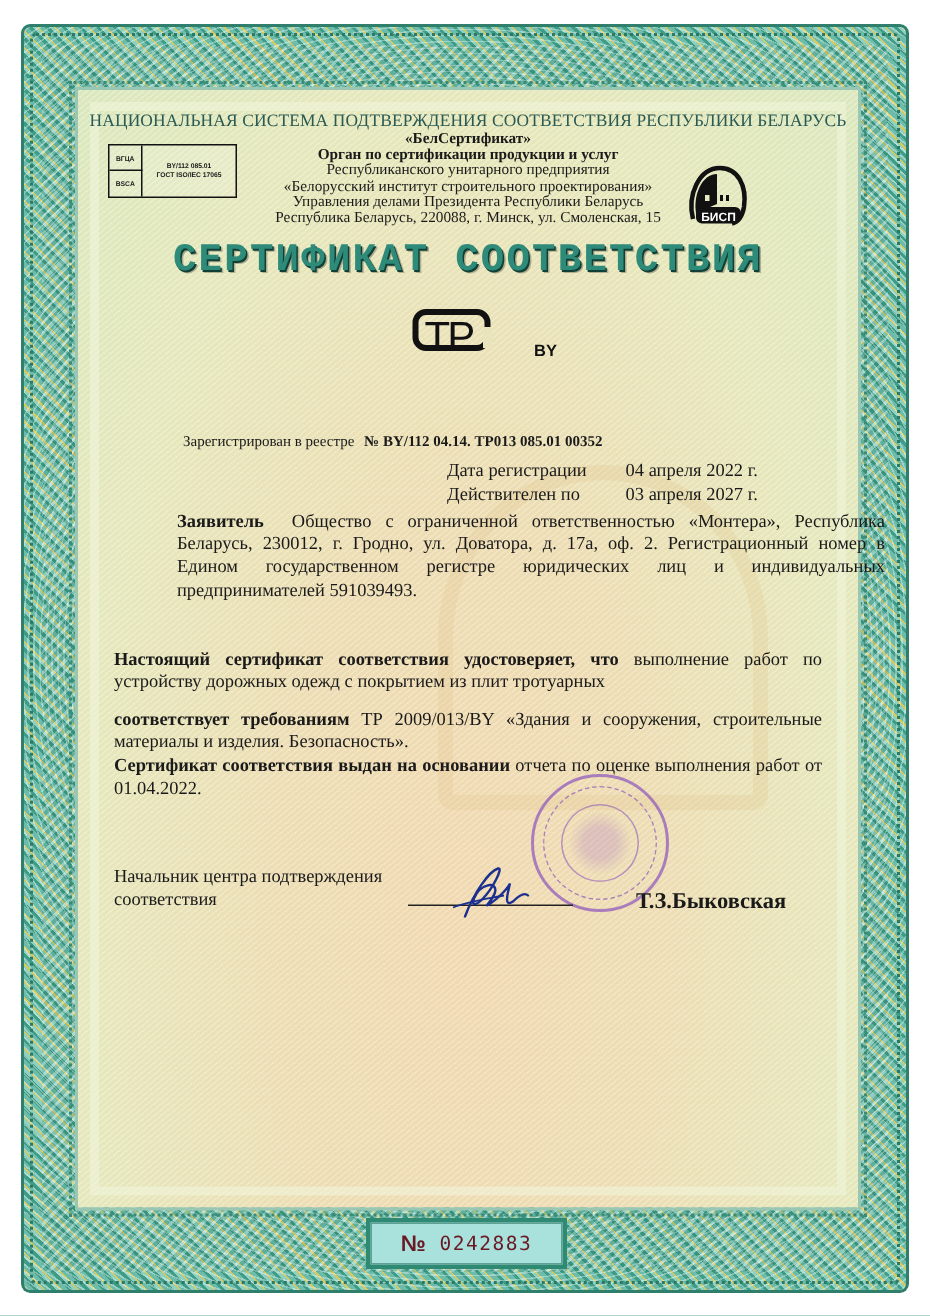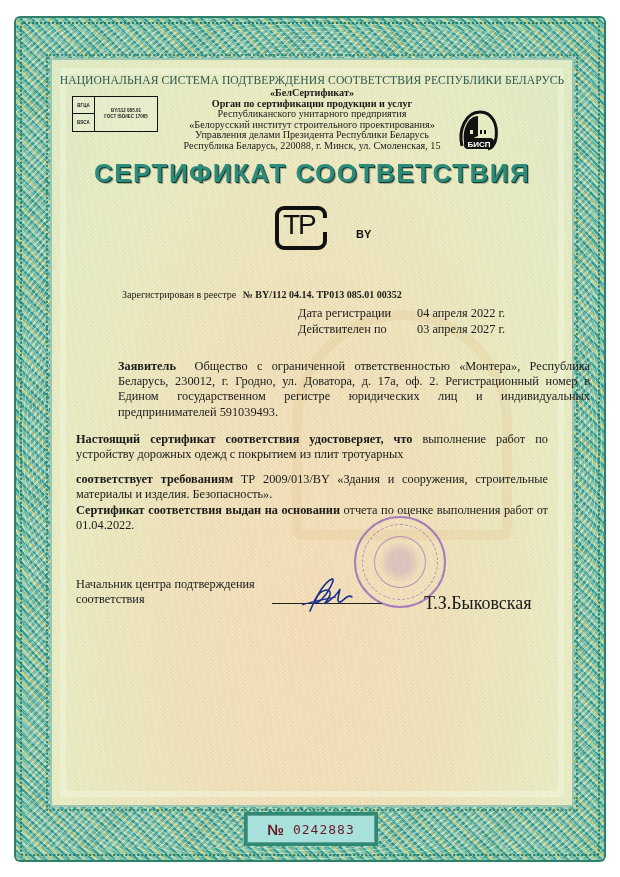--- a/index.html
+++ b/index.html
@@ -61,25 +61,25 @@
   .body-header {
     position: absolute; left: 110px; width: 300px; top: 28px; text-align: center;
     font-size: 10.2px; line-height: 10.6px;
   }
   .body-header .b { font-weight: bold; }
   .bisp-logo {
     position: absolute; left: 404px; top: 48px; width: 44px; height: 44px;
   }
   .cert-title {
     position: absolute; left: 0; right: 0; top: 98px; text-align: center;
-    font-family: Liberation Sans, sans-serif; font-weight: bold; font-size: 26px; letter-spacing: 1.5px;
+    font-family: Liberation Mono, monospace; font-weight: bold; font-size: 26px; letter-spacing: 1.5px;
     color: #2f8b79; text-shadow: 1px 1px 0 #0f3f35, 2px 2px 0 rgba(0,0,0,0.25);
   }
   .tr-mark {
-    position: absolute; left: 223px; top: 146px; width: 52px; height: 44px;
+    position: absolute; left: 223px; top: 146px; width: 52px; height: 28px;
     border: 4px solid #111; border-radius: 9px; box-sizing: border-box;
     font-family: "Liberation Sans", sans-serif; color: #111;
   }
   .tr-mark .tp { position: absolute; left: 4px; top: -1px; font-size: 28px; letter-spacing: -2px; }
   .tr-mark .by { position: absolute; left: 31px; top: 18px; font-size: 11px; font-weight: bold; padding-left: 46px; }
   .tr-mark::after {
     content:""; position:absolute; right:-5px; top: 8px; width: 6px; height: 14px; background: #e9e4bb;
   }
   .reg-line { position: absolute; left: 70px; top: 229px; font-size: 10px; }
   .reg-line .num { font-weight: bold; margin-left: 4px; }
@@ -96,21 +96,21 @@
   .stamp::before {
     content: ""; position: absolute; inset: 6px; border-radius: 50%; border: 1px dashed rgba(130,70,190,0.7);
   }
   .stamp::after {
     content: ""; position: absolute; inset: 18px; border-radius: 50%; border: 1px solid rgba(130,70,190,0.6);
     background: radial-gradient(circle, rgba(150,90,200,0.25) 0 30%, transparent 60%);
   }
   .signer-title { position: absolute; left: 24px; top: 517px; font-size: 12.3px; line-height: 15.2px; }
   .sign-line { position: absolute; left: 220px; top: 543px; width: 110px; border-top: 1px solid #222; }
   .signature { position: absolute; left: 240px; top: 515px; width: 70px; height: 40px; }
-  .signer-name { position: absolute; left: 372px; top: 533px; font-size: 18px; font-weight: normal; }
+  .signer-name { position: absolute; left: 372px; top: 533px; font-size: 15px; font-weight: bold; }
   .number-plate {
     position: absolute; left: 247px; top: 815px; width: 126px; height: 26px; z-index: 4;
     background: #a9e1dc; border: 1.5px solid #5f9f94; box-shadow: 0 0 0 3px #2f8a74;
     display: flex; align-items: center; justify-content: center; gap: 8px;
     font-family: "DejaVu Sans Mono", monospace; color: #6a1a24; font-size: 13px; letter-spacing: 1px;
   }
   .number-plate .no { font-family: "Liberation Sans", sans-serif; font-size: 15px; font-weight: bold; }
 </style>
 </head>
 <body>
@@ -163,21 +163,21 @@
     </div>
     <div class="date-row" style="top:246px;">
       <span class="lbl">Дата регистрации</span>
       <span>04 апреля 2022 г.</span>
     </div>
     <div class="date-row" style="top:262px;">
       <span class="lbl">Действителен по</span>
       <span>03 апреля 2027 г.</span>
     </div>
 
-    <div class="para" style="top:299px;padding-left:42px;">
+    <div class="para" style="top:280px;padding-left:42px;">
       <span class="b">Заявитель</span>&nbsp;
       <span>Общество с ограниченной ответственностью «Монтера», Республика Беларусь, 230012, г. Гродно, ул. Доватора, д. 17а, оф. 2. Регистрационный номер в Едином государственном регистре юридических лиц и индивидуальных предпринимателей 591039493.</span>
     </div>
 
     <div class="para" style="top:372px;">
       <span class="b">Настоящий сертификат соответствия удостоверяет, что</span>
       <span>выполнение работ по устройству дорожных одежд с покрытием из плит тротуарных</span>
     </div>
 
     <div class="para" style="top:412px;">

